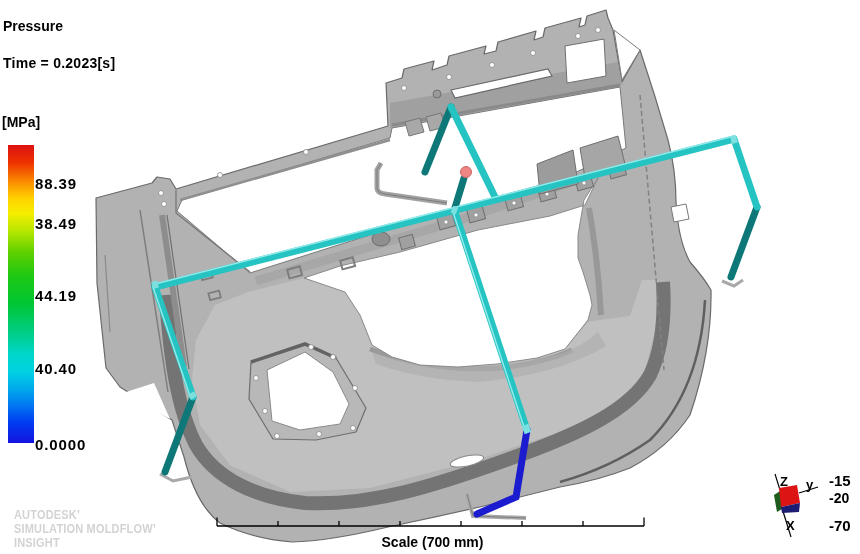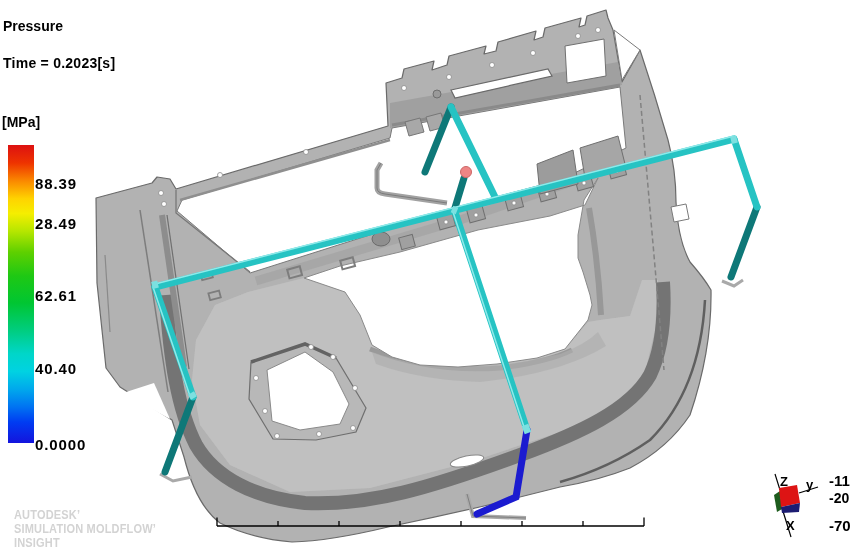--- a/index.html
+++ b/index.html
@@ -13,25 +13,26 @@
 svg{position:absolute;left:0;top:0;}
 </style>
 </head>
 <body>
 <div id="stage">
 <div class="t" style="left:3px;top:18.5px;font-size:14px;">Pressure</div>
 <div class="t" style="left:3px;top:56px;font-size:14px;letter-spacing:0.25px;">Time = 0.2023[s]</div>
 <div class="t" style="left:2px;top:114.5px;font-size:14px;">[MPa]</div>
 <div id="legend"></div>
 <div class="t n" style="top:142.5px;margin-top:33px;">88.39</div>
-<div class="t n" style="top:215.5px;">28.49</div>
-<div class="t n" style="top:288px;">62.61</div>
+<div class="t n" style="top:215.5px;">38.49</div>
+<div class="t n" style="top:288px;">44.19</div>
 <div class="t n" style="top:360.5px;">40.40</div>
 <div class="t n" style="top:437px;">0.0000</div>
-<div class="t" style="left:829px;top:472.5px;font-size:15px;">-11</div>
+<div class="t" style="left:354px;top:535px;width:157px;text-align:center;font-size:14px;">Scale (700 mm)</div>
+<div class="t" style="left:829px;top:472.5px;font-size:15px;">-15</div>
 <div class="t" style="left:829px;top:491px;font-size:14px;">-20</div>
 <div class="t" style="left:829px;top:509.5px;font-size:15px;margin-top:8px;">-70</div>
 <div id="wm">AUTODESK’<br>SIMULATION MOLDFLOW’<br>INSIGHT</div>
 <svg width="860" height="554" viewBox="0 0 860 554">
 <defs>
         <pattern id="sp" width="5" height="5" patternUnits="userSpaceOnUse">
           <rect width="5" height="5" fill="none"></rect>
           <circle cx="1.2" cy="1.2" r="0.7" fill="#9d9d9d"></circle>
           <circle cx="3.6" cy="3.8" r="0.6" fill="#a8a8a8"></circle>
         </pattern>

